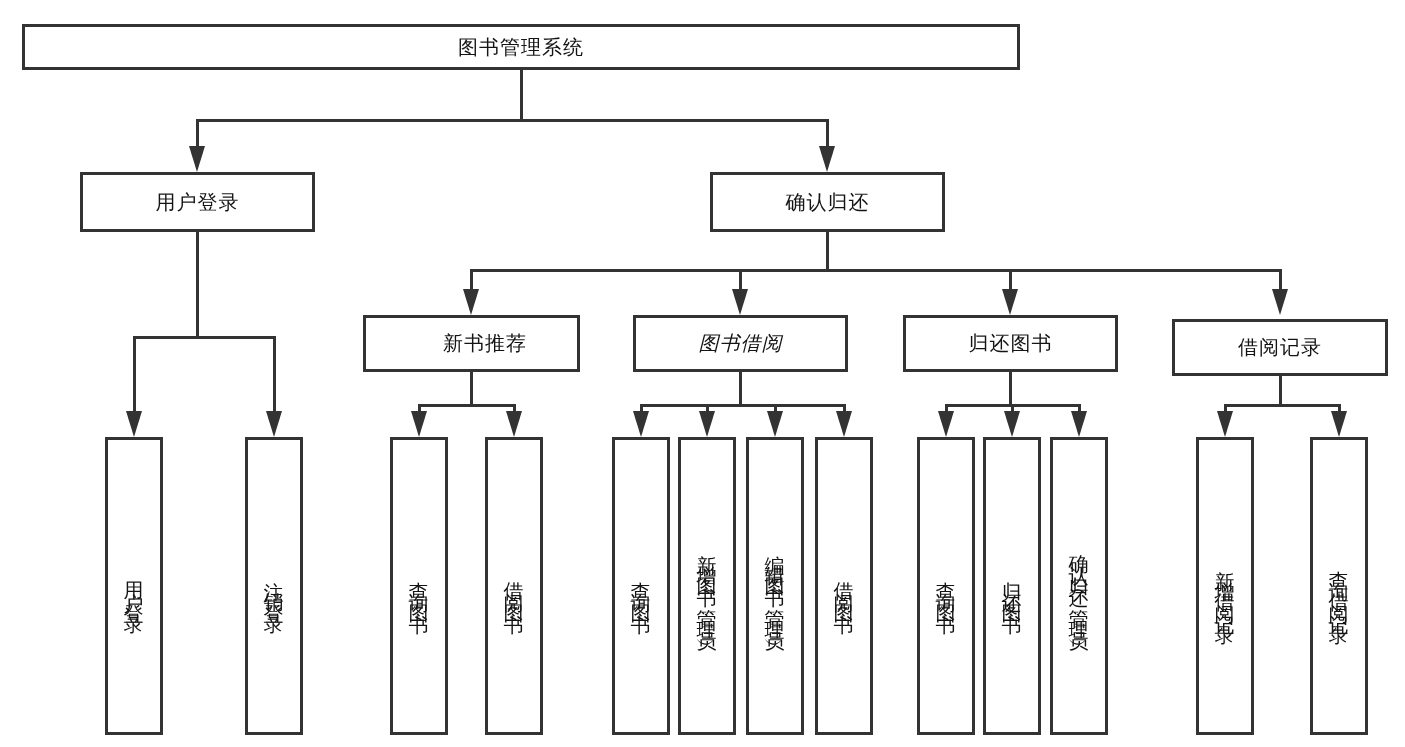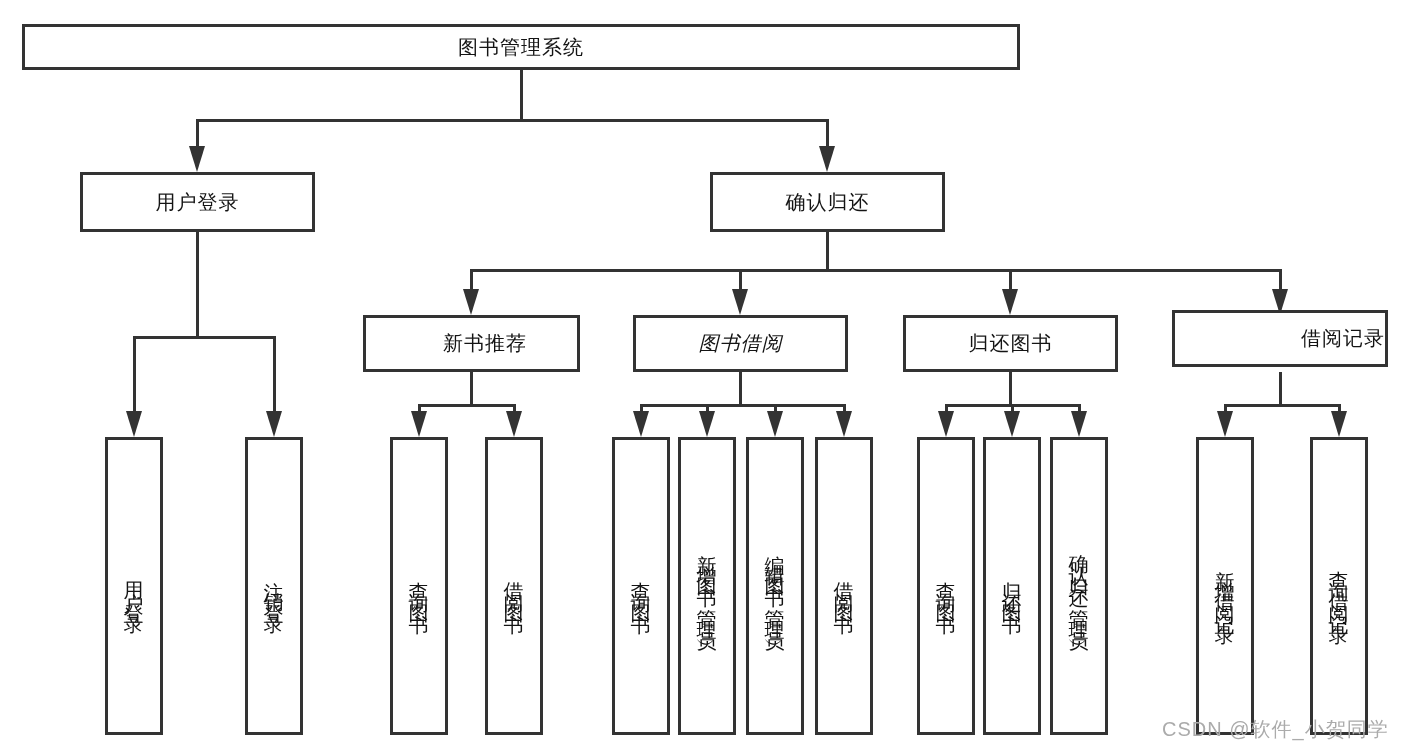--- a/index.html
+++ b/index.html
@@ -57,21 +57,21 @@
     z-index: 3;
   }
 
   
   #root-box        { left: 22px;   top: 24px;  width: 998px; height: 46px; }
   #n-user-login    { left: 80px;   top: 172px; width: 235px; height: 60px; }
   #n-book-mgmt     { left: 710px;  top: 172px; width: 235px; height: 60px; }
   #n-new-book      { left: 363px;  top: 315px; width: 217px; height: 57px; padding-left: 27px; }
   #n-borrow        { left: 633px;  top: 315px; width: 215px; height: 57px; font-style: italic; }
   #n-current       { left: 903px;  top: 315px; width: 215px; height: 57px; }
-  #n-records       { left: 1172px; top: 310px; width: 216px; height: 57px; justify-content: flex-end; }
+  #n-records       { left: 1172px; top: 319px; width: 216px; height: 57px; }
   .leaf            { top: 437px; width: 58px; height: 298px; }
   #lf-a1 { left: 105px; }  #lf-a2 { left: 245px; }
   #lf-b1 { left: 390px; }  #lf-b2 { left: 485px; }
   #lf-c1 { left: 612px; }  #lf-c2 { left: 678px; }
   #lf-c3 { left: 746px; }  #lf-c4 { left: 815px; }
   #lf-d1 { left: 917px; }  #lf-d2 { left: 983px; }
   #lf-d3 { left: 1050px; }
   #lf-e1 { left: 1196px; } #lf-e2 { left: 1310px; }
 </style>
 </head>
@@ -199,15 +199,14 @@
   <div class="line" style="left:1078px; top:404px; width:3px; height:11px;"></div>
   <div class="arrow" style="left:1071px; top:411px;"></div>
 
   <div class="line" style="left:1279px; top:372px; width:3px;   height:35px;"></div>
   <div class="line" style="left:1224px; top:404px; width:117px; height:3px;"></div>
   <div class="line" style="left:1224px; top:404px; width:3px; height:11px;"></div>
   <div class="arrow" style="left:1217px; top:411px;"></div>
   <div class="line" style="left:1338px; top:404px; width:3px; height:11px;"></div>
   <div class="arrow" style="left:1331px; top:411px;"></div>
 
-  <div class="watermark">CSDN @软件_小贺同学</div>
 
 </div>
 
 </body></html>

